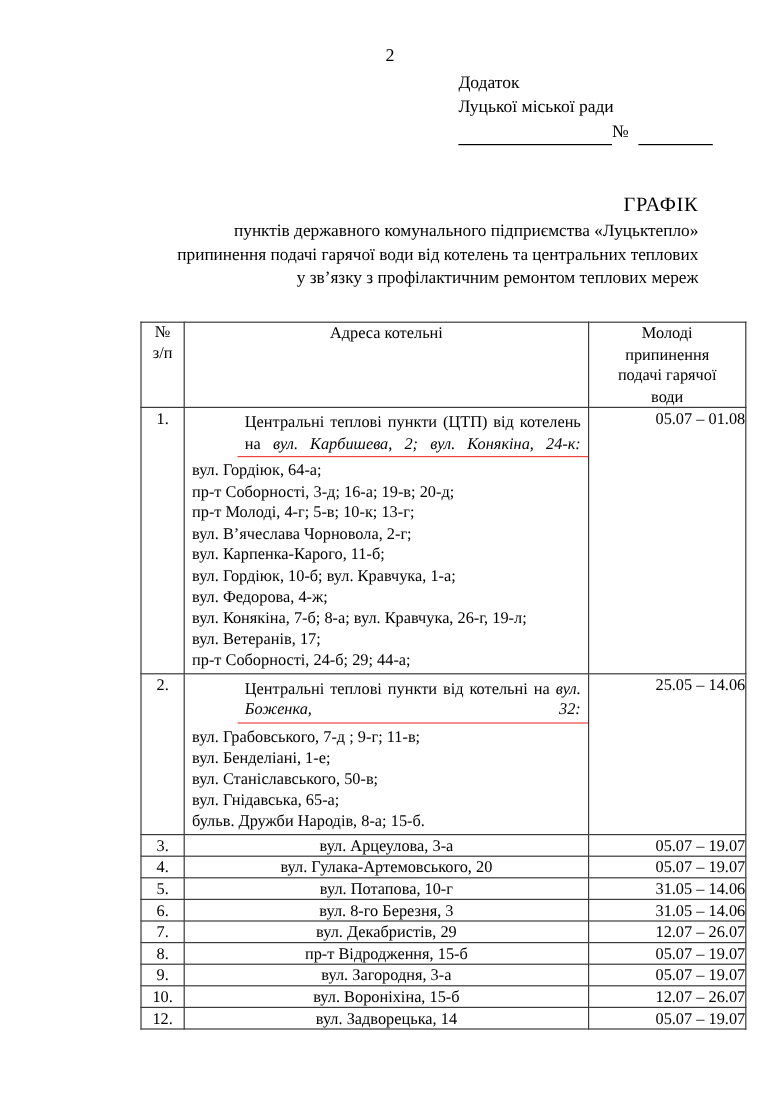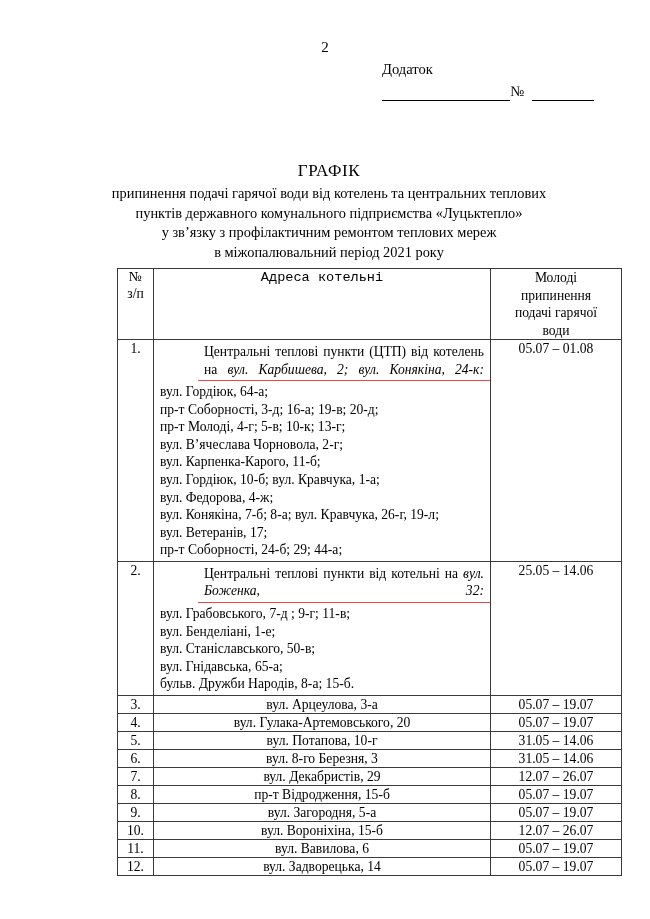--- a/index.html
+++ b/index.html
@@ -65,23 +65,23 @@
     margin-left: 8px;
   }
   .no-mark {
     margin: 0 0 0 0;
   }
 
   
   .title-block {
     position: absolute;
     top: 160px;
-    left: 64px;
+    left: 52px;
     width: 530px;
-    text-align: center;
+    text-align: right;
   }
   .doc-title {
     font-size: 17px;
     line-height: 22px;
     letter-spacing: 0.6px;
     margin-bottom: 2px;
   }
   .subtitle-line {
     font-size: 14.4px;
     line-height: 19.5px;
@@ -114,36 +114,35 @@
   .hdr-num {
     padding: 4px 2px 0 2px;
     line-height: 16.5px;
     text-align: center;
   }
   .hdr-addr {
     text-align: center;
     vertical-align: middle;
     padding: 2px 4px;
     line-height: 17px;
-    font-family: Liberation Mono, monospace;
   }
   .hdr-term {
     text-align: center;
     padding: 4px 4px 0 4px;
     line-height: 17.5px;
   }
 
   .cell-num {
     text-align: center;
     vertical-align: top;
     padding: 3px 2px 0 2px;
     line-height: 17px;
   }
   .cell-term {
-    text-align: center;
+    text-align: right;
     vertical-align: middle;
     padding: 2px 4px;
     line-height: 17px;
   }
   .cell-addr {
     padding: 0;
     vertical-align: top;
   }
   .addr-head {
     padding: 3px 6px 2px 6px;
@@ -171,33 +170,33 @@
 </style>
 </head>
 <body>
 
 <div class="page">
 
   <div class="page-number">2</div>
 
   <div class="approval">
     <span class="approval-line">Додаток</span>
+    <span class="approval-line">Луцької міської ради</span>
     <span class="sig-line">
       <span class="rule-long"></span>
       <span class="no-mark">№</span>
       <span class="rule-short"></span>
     </span>
   </div>
 
   <div class="title-block">
     <div class="doc-title">ГРАФІК</div>
+    <div class="subtitle-line">пунктів державного комунального підприємства «Луцьктепло»</div>
     <div class="subtitle-line">припинення подачі гарячої води від котелень та центральних теплових</div>
-    <div class="subtitle-line">пунктів державного комунального підприємства «Луцьктепло»</div>
     <div class="subtitle-line">у зв’язку з профілактичним ремонтом теплових мереж</div>
-    <div class="subtitle-line">в міжопалювальний період 2021 року</div>
   </div>
 
   <table class="sched-table">
     <colgroup>
       <col class="col-num">
       <col class="col-addr">
       <col class="col-term">
     </colgroup>
     <thead>
       <tr>
@@ -280,34 +279,29 @@
         <td class="cell-addr-simple">вул. Декабристів, 29</td>
         <td class="cell-term">12.07 – 26.07</td>
       </tr>
       <tr>
         <td class="cell-num">8.</td>
         <td class="cell-addr-simple">пр-т Відродження, 15-б</td>
         <td class="cell-term">05.07 – 19.07</td>
       </tr>
       <tr>
         <td class="cell-num">9.</td>
-        <td class="cell-addr-simple">вул. Загородня, 5-а</td>
+        <td class="cell-addr-simple">вул. Загородня, 3-а</td>
         <td class="cell-term">05.07 – 19.07</td>
       </tr>
       <tr>
         <td class="cell-num">10.</td>
         <td class="cell-addr-simple">вул. Вороніхіна, 15-б</td>
         <td class="cell-term">12.07 – 26.07</td>
       </tr>
       <tr>
-        <td class="cell-num">11.</td>
-        <td class="cell-addr-simple">вул. Вавилова, 6</td>
-        <td class="cell-term">05.07 – 19.07</td>
-      </tr>
-      <tr>
         <td class="cell-num">12.</td>
         <td class="cell-addr-simple">вул. Задворецька, 14</td>
         <td class="cell-term">05.07 – 19.07</td>
       </tr>
 
     </tbody>
   </table>
 
 </div>
 

